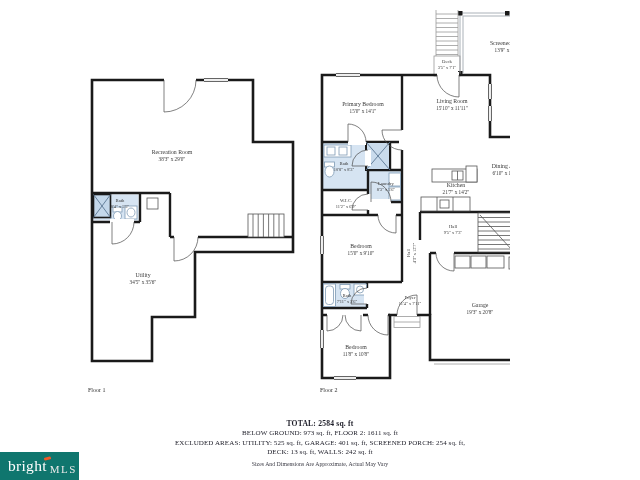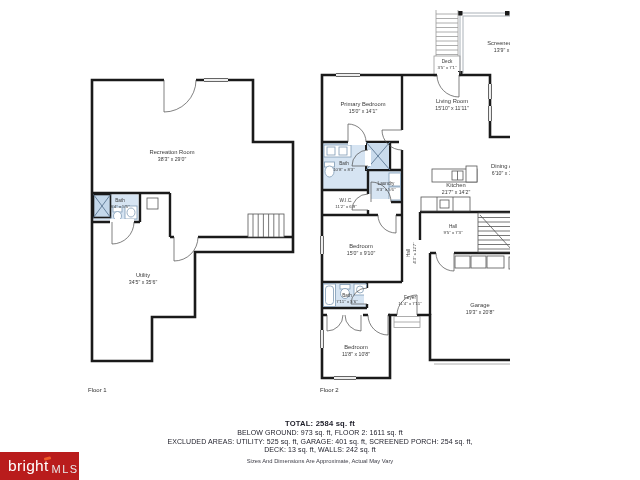--- a/index.html
+++ b/index.html
@@ -1,17 +1,17 @@
 <!DOCTYPE html>
 <html><head>
 <meta charset="utf-8">
 <style>
   html,body{margin:0;padding:0;background:#ffffff;}
   #stage{position:relative;width:510px;height:480px;background:#ffffff;overflow:hidden;
-         font-family:Liberation Sans, sans-serif;}
+         font-family:Liberation Serif, serif;}
   #plan-svg{position:absolute;left:0;top:0;}
   .lbl{position:absolute;transform:translate(-50%,-50%);text-align:center;color:#3a3a3a;
        line-height:1.25;white-space:nowrap;}
   .lbl .nm{display:block;font-size:5.8px;}
   .lbl .dm{display:block;font-size:5.2px;}
   .lbl.xs .nm{font-size:4.7px;}
   .lbl.xs .dm{font-size:4.4px;}
   .lbl.vert{transform:translate(-50%,-50%) rotate(-90deg);}
   .floor-tag{position:absolute;font-size:6px;color:#2f2f2f;}
   #summary{position:absolute;left:0;top:419px;width:640px;text-align:center;color:#1d1d28;}
@@ -306,19 +306,19 @@
   <div class="floor-tag" style="left:320px;top:387px">Floor 2</div>
 
   <div id="summary">
     <div class="total">TOTAL: 2584 sq. ft</div>
     <div class="sline">BELOW GROUND: 973 sq. ft, FLOOR 2: 1611 sq. ft</div>
     <div class="sline">EXCLUDED AREAS: UTILITY: 525 sq. ft, GARAGE: 401 sq. ft, SCREENED PORCH: 254 sq. ft,</div>
     <div class="sline">DECK: 13 sq. ft, WALLS: 242 sq. ft</div>
     <div class="disc">Sizes And Dimensions Are Approximate, Actual May Vary</div>
   </div>
 
-  <div id="logo" style="background: #b91c1c;">
+  <div id="logo" style="background: #0f766e;">
     <span class="brand">bright</span>
     <span class="tick" style="background: rgb(240, 90, 40); left: 44px; top: 5px;"></span>
     <span class="suffix">MLS</span>
   </div>
 
 </div>
 
 </body></html>

